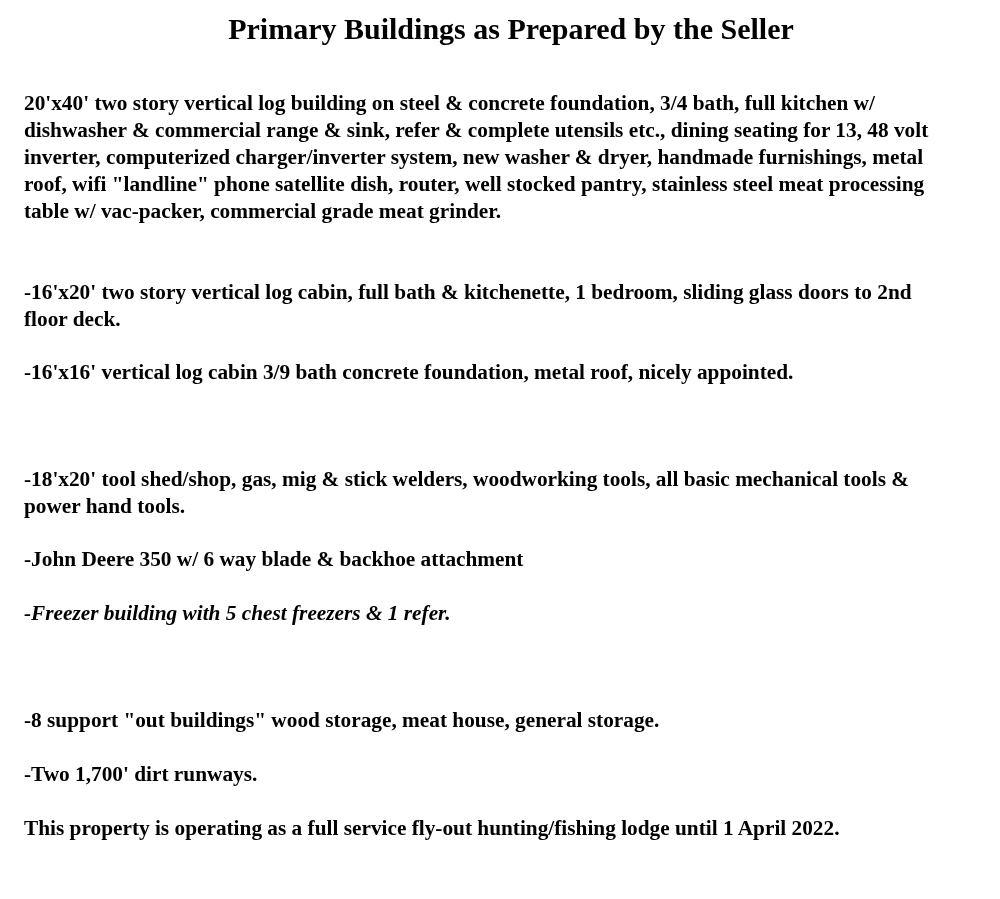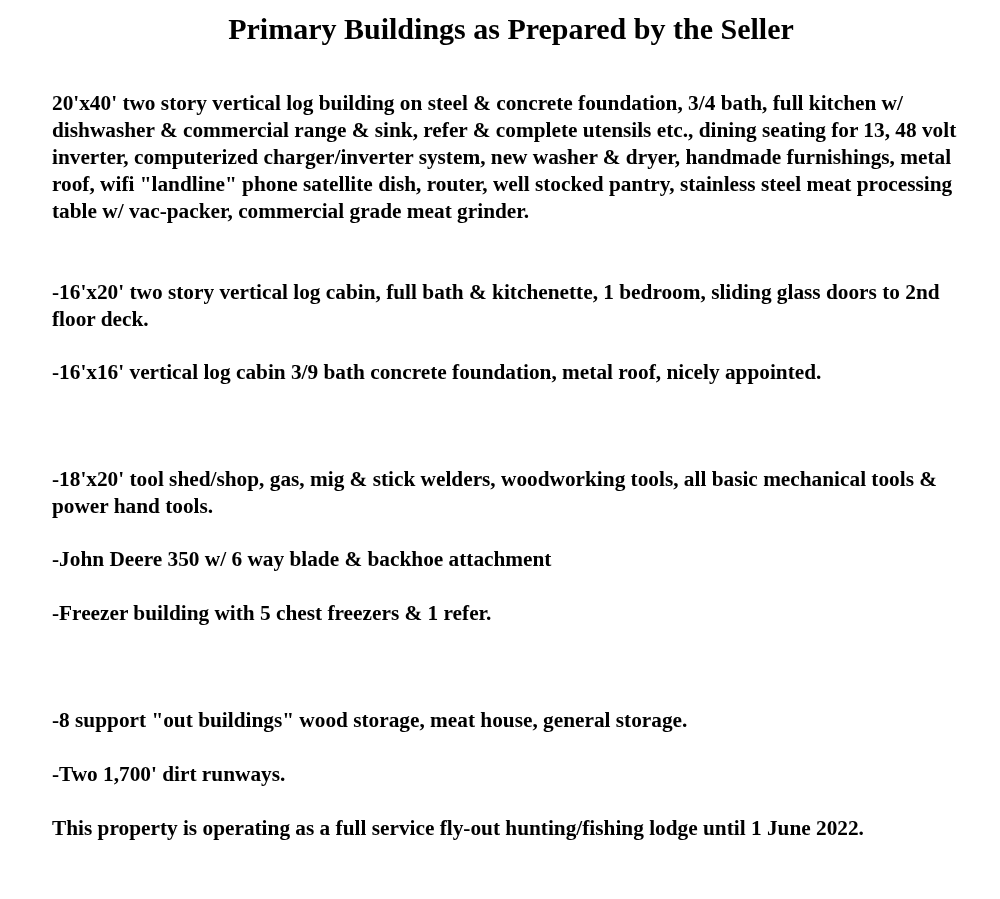--- a/index.html
+++ b/index.html
@@ -30,36 +30,36 @@
       text-align: center;
       font-size: 30px;
       font-weight: bold;
       letter-spacing: 0px;
       margin: 0;
       line-height: 38px;
       padding-left: 16px;
     }
     .para {
       position: absolute;
-      left: 52px;
+      left: 24px;
       width: 920px;
       margin: 0;
       font-size: 21.3px;
       font-weight: bold;
       line-height: 27px;
     }
   </style>
 </head>
 <body>
 
 <div class="doc">
   <h1 class="title">Primary Buildings as Prepared by the Seller</h1>
 
   <p class="para" style="top:90px;">20'x40' two story vertical log building on steel &amp; concrete foundation, 3/4 bath, full kitchen w/ dishwasher &amp; commercial range &amp; sink, refer &amp; complete utensils etc., dining seating for 13, 48 volt inverter, computerized charger/inverter system, new washer &amp; dryer, handmade furnishings, metal roof, wifi "landline" phone satellite dish, router, well stocked pantry, stainless steel meat processing table w/ vac-packer, commercial grade meat grinder.</p>
   <p class="para" style="top:279px;">-16'x20' two story vertical log cabin, full bath &amp; kitchenette, 1 bedroom, sliding glass doors to 2nd floor deck.</p>
   <p class="para" style="top:359px;">-16'x16' vertical log cabin 3/9 bath concrete foundation, metal roof, nicely appointed.</p>
   <p class="para" style="top:466px;">-18'x20' tool shed/shop, gas, mig &amp; stick welders, woodworking tools, all basic mechanical tools &amp; power hand tools.</p>
   <p class="para" style="top:546px;">-John Deere 350 w/ 6 way blade &amp; backhoe attachment</p>
-  <p class="para" style="top:600px;">-Freezer building with 5 chest freezers &amp; 1 refer.</p>
+  <p class="para" style="top:600px;font-style:italic;">-Freezer building with 5 chest freezers &amp; 1 refer.</p>
   <p class="para" style="top:707px;">-8 support "out buildings" wood storage, meat house, general storage.</p>
   <p class="para" style="top:761px;">-Two 1,700' dirt runways.</p>
-  <p class="para" style="top:815px;">This property is operating as a full service fly-out hunting/fishing lodge until 1 June 2022.</p>
+  <p class="para" style="top:815px;">This property is operating as a full service fly-out hunting/fishing lodge until 1 April 2022.</p>
 </div>
 
 </body></html>

